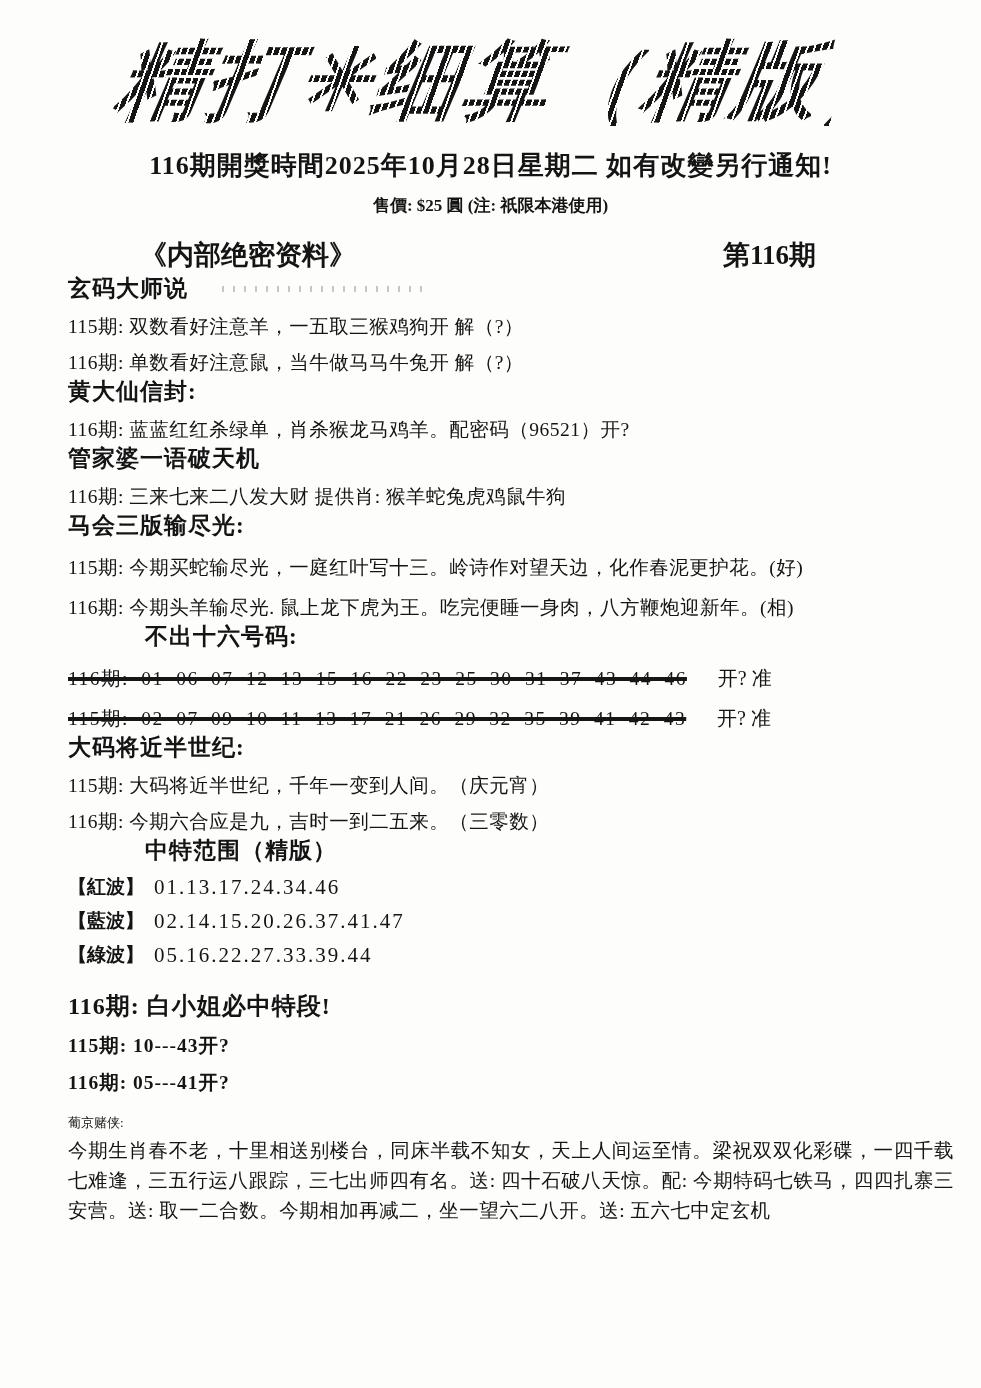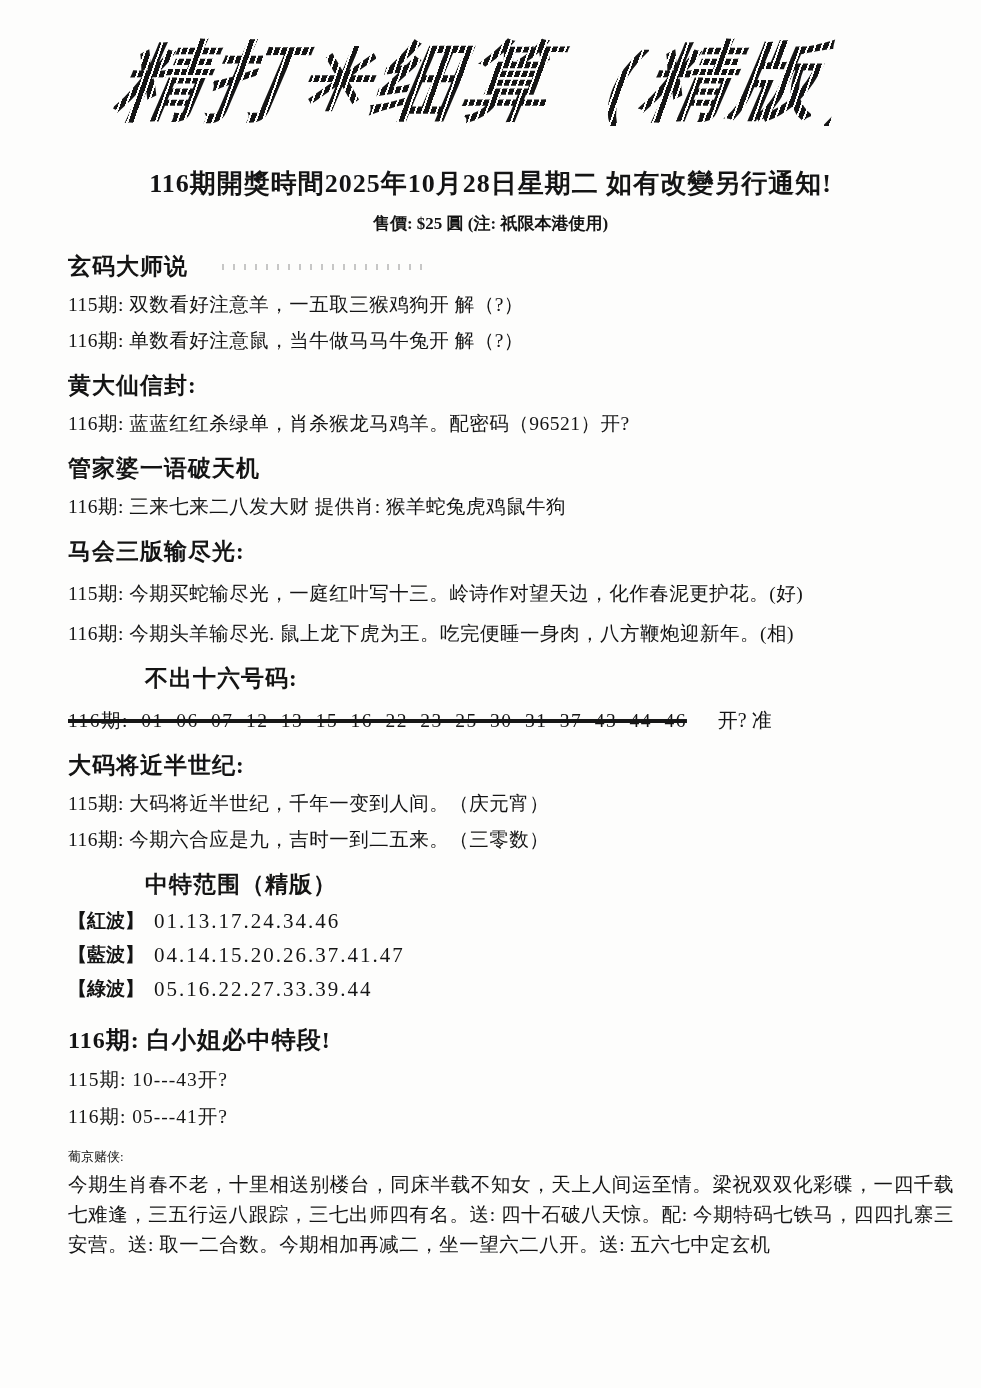--- a/index.html
+++ b/index.html
@@ -9,60 +9,64 @@
     position:relative;overflow:hidden;box-sizing:border-box;
   }
   
   .title-art{
     margin:20px 0 0 118px;width:720px;height:122px;display:flex;align-items:center;
     font-size:86px;font-weight:bold;font-style:italic;white-space:nowrap;
     letter-spacing:4px;color:#151515;transform:skewX(-10deg);
     -webkit-mask-image:repeating-linear-gradient(100deg,#000 0 5px,transparent 5px 7px);
             mask-image:repeating-linear-gradient(100deg,#000 0 5px,transparent 5px 7px);
   }
-  .draw-info{margin-top:24px;text-align:center;font-size:26px;font-weight:bold;letter-spacing:1px;}
+  .draw-info{margin-top:6px;text-align:center;font-size:26px;font-weight:bold;letter-spacing:1px;}
   .price-note{margin-top:11px;text-align:center;font-size:17px;font-weight:bold;}
   .doc-title-row{display:flex;justify-content:space-between;align-items:baseline;
     margin:20px 165px 0 140px;}
   .doc-title{font-size:27px;font-weight:bold;}
   .issue-label{font-size:27px;font-weight:bold;}
   
   .content{padding:0 30px 0 68px;}
-  .sec{margin-top:16px;}
+  .sec{}
   .sec-heading{font-size:23px;font-weight:bold;letter-spacing:1px;display:flex;align-items:center;}
   .sec-heading.indent{margin-left:77px;}
   .noise{display:inline-block;width:200px;height:6px;margin-left:34px;opacity:.55;
     background:repeating-linear-gradient(90deg,#9a9a9a 0 2px,transparent 2px 11px);}
   .line{font-size:19.5px;margin-top:9px;letter-spacing:.5px;}
   .sec .line:first-of-type{margin-top:12px;}
   .mahui .line{margin-top:13px;}
   
   .strike-row{font-size:19.5px;margin-top:13px;white-space:nowrap;}
   .struck{text-decoration:line-through;text-decoration-thickness:3.5px;text-decoration-color:#161616;
     letter-spacing:1.5px;word-spacing:6px;}
   .strike-suffix{margin-left:26px;font-size:20px;}
   
   .wave-row{display:flex;align-items:flex-end;margin-top:8px;}
   .wave-label{font-size:19px;font-weight:bold;}
   .wave-nums{font-size:21px;margin-left:10px;letter-spacing:2px;}
   .bai-heading{font-size:24px;font-weight:bold;margin-top:22px;letter-spacing:1px;}
-  .bai-line{font-size:19.5px;margin-top:10px;letter-spacing:1px;}
+  .bai-line{font-size:19.5px;margin-top:10px;letter-spacing:1px;font-weight:bold;}
   
   .pujing-heading{font-size:13px;font-weight:normal;margin-top:18px;}
   .pujing-para{font-size:19.5px;line-height:1.55;margin-top:4px;width:886px;text-align:justify;letter-spacing:.5px;}
 </style>
 </head>
 <body>
 
 <div class="page">
 
   <div class="title-art">精打✳细算（精版）</div>
   <div class="draw-info">116期開獎時間2025年10月28日星期二 如有改變另行通知!</div>
   <div class="price-note">售價: $25 圓 (注: 祇限本港使用)</div>
 
+  <div class="doc-title-row">
+    <span class="doc-title">《内部绝密资料》</span>
+    <span class="issue-label">第116期</span>
+  </div>
 
   <div class="content">
 
     <div class="sec">
       <div class="sec-heading">
         <span>玄码大师说</span>
         <span class="noise"></span>
       </div>
       <div class="line">115期: 双数看好注意羊，一五取三猴鸡狗开 解（?）</div>
       <div class="line">116期: 单数看好注意鼠，当牛做马马牛兔开 解（?）</div>
@@ -83,37 +87,41 @@
       <div class="line">115期: 今期买蛇输尽光，一庭红叶写十三。岭诗作对望天边，化作春泥更护花。(好)</div>
       <div class="line">116期: 今期头羊输尽光. 鼠上龙下虎为王。吃完便睡一身肉，八方鞭炮迎新年。(相)</div>
     </div>
 
     <div class="sec">
       <div class="sec-heading indent">不出十六号码:</div>
       <div class="strike-row">
         <span class="struck">116期: 01 06 07 12 13 15 16 22 23 25 30 31 37 43 44 46</span>
         <span class="strike-suffix">开? 准</span>
       </div>
+      <div class="strike-row">
+        <span class="struck">115期: 02 07 09 10 11 13 17 21 26 29 32 35 39 41 42 43</span>
+        <span class="strike-suffix">开? 准</span>
+      </div>
     </div>
 
     <div class="sec">
       <div class="sec-heading">大码将近半世纪:</div>
       <div class="line">115期: 大码将近半世纪，千年一变到人间。（庆元宵）</div>
       <div class="line">116期: 今期六合应是九，吉时一到二五来。（三零数）</div>
     </div>
 
     <div class="sec">
       <div class="sec-heading indent">中特范围（精版）</div>
       <div class="wave-row">
         <span class="wave-label">【紅波】</span>
         <span class="wave-nums">01.13.17.24.34.46</span>
       </div>
       <div class="wave-row">
         <span class="wave-label">【藍波】</span>
-        <span class="wave-nums">04.14.15.20.26.37.41.47</span>
+        <span class="wave-nums">02.14.15.20.26.37.41.47</span>
       </div>
       <div class="wave-row">
         <span class="wave-label">【綠波】</span>
         <span class="wave-nums">05.16.22.27.33.39.44</span>
       </div>
     </div>
 
     <div class="sec">
       <div class="bai-heading">116期: 白小姐必中特段!</div>
       <div class="bai-line">115期: 10---43开?</div>

